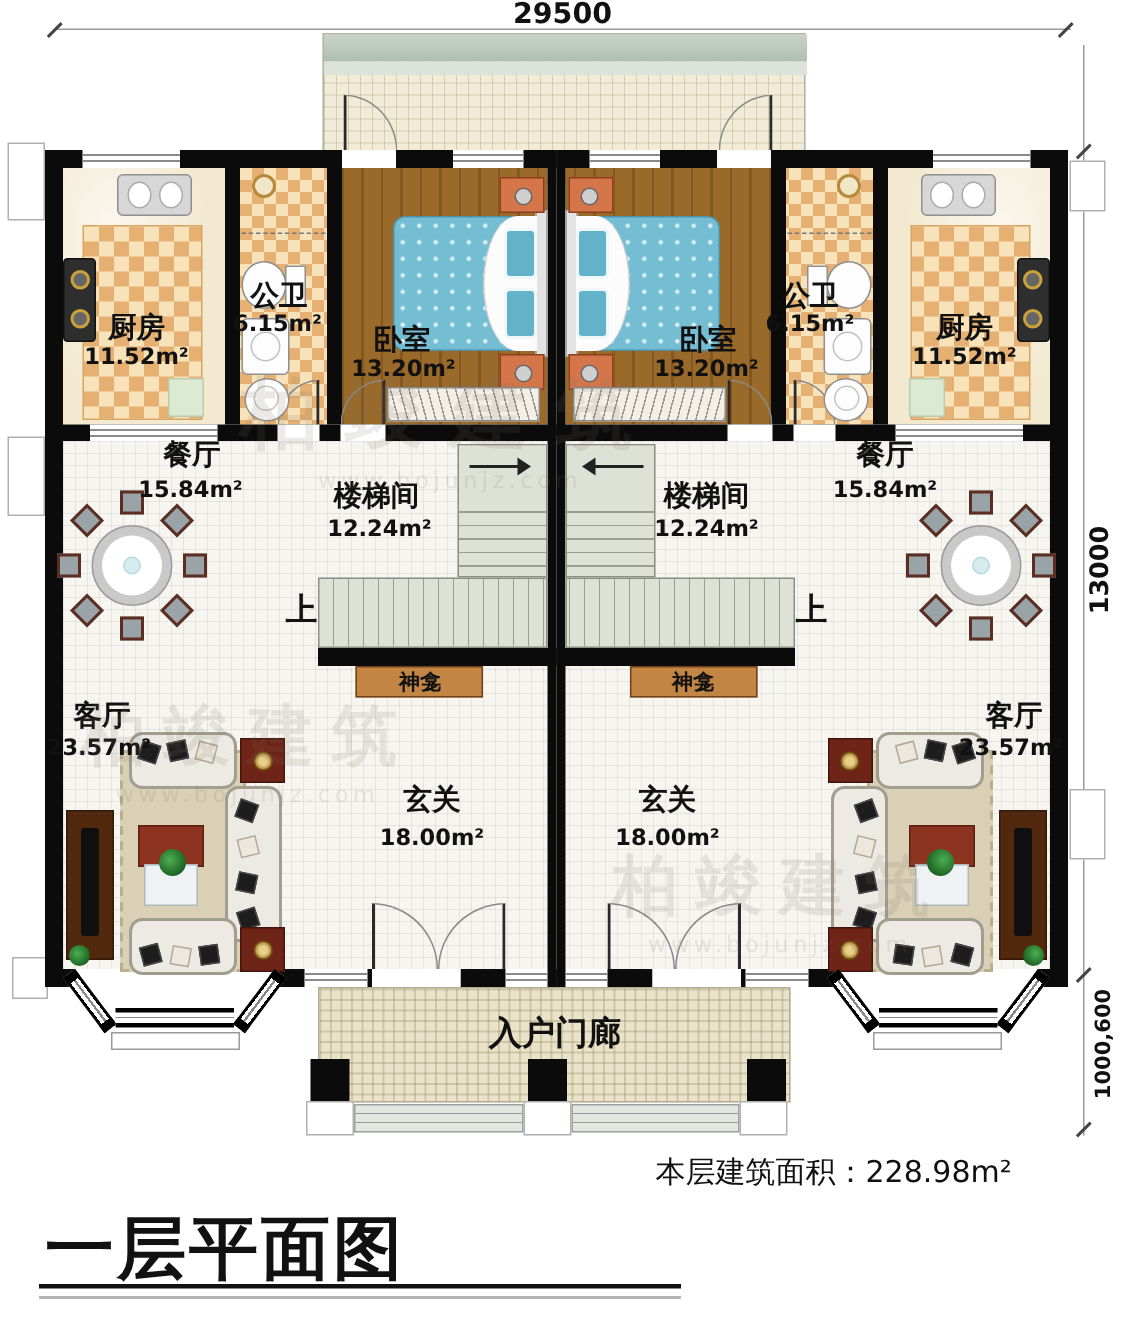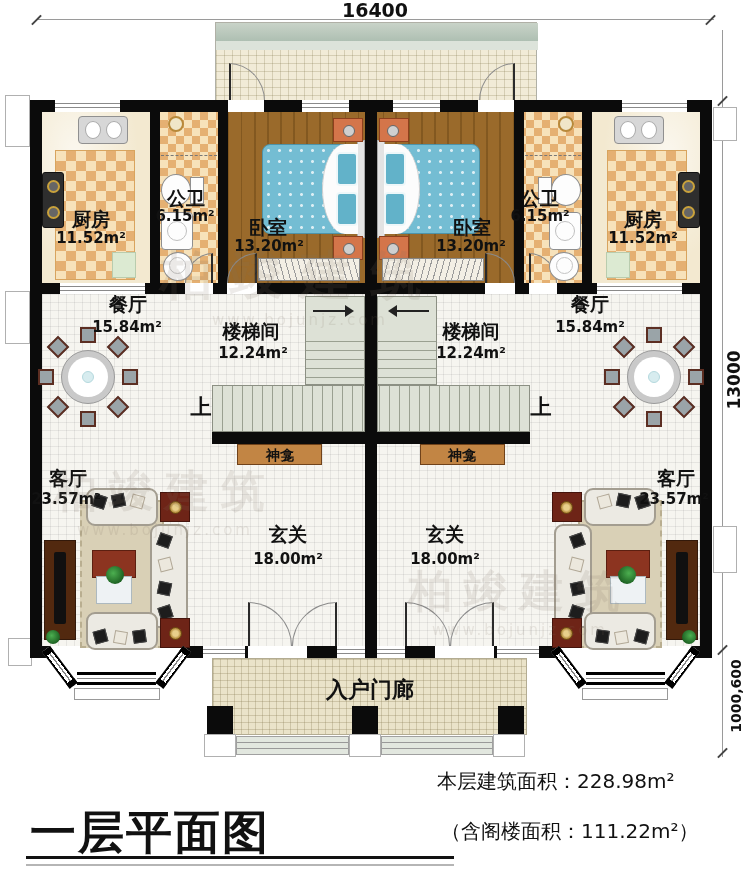--- a/index.html
+++ b/index.html
@@ -69,21 +69,21 @@
   .fixture { position:absolute; background:#fdfdfd; border:1.5px solid #8f8f8f; }
 </style>
 </head>
 <body>
 
 <div id="canvas">
 
   <div class="dimline" style="left:36px; top:19px; width:678px; height:1px;"></div>
   <div class="tick" style="left:30px; top:19px;"></div>
   <div class="tick" style="left:704px; top:19px;"></div>
-  <div class="lbl" style="left:375px; top:10px; font-size:19px;">16400</div>
+  <div class="lbl" style="left:375px; top:10px; font-size:19px;">29500</div>
 
   <div class="dimline" style="left:722px; top:30px; width:1px; height:727px;"></div>
   <div class="tick" style="left:716px; top:100px;"></div>
   <div class="tick" style="left:716px; top:649px;"></div>
   <div class="tick" style="left:716px; top:752px;"></div>
   <div class="lbl" style="left:734px; top:380px; font-size:17px; transform:translate(-50%,-50%) rotate(-90deg);">13000</div>
   <div class="lbl" style="left:736px; top:696px; font-size:14px; transform:translate(-50%,-50%) rotate(-90deg);">1000,600</div>
 
   <div class="abs tile-terrace" style="left:215px; top:22px; width:322px; height:100px; border:1px solid #b0b0a6;">
     <div class="abs" style="left:0; top:0; width:322px; height:18px; background:linear-gradient(180deg,#c9d3c8,#aebfb2);"></div>
@@ -410,15 +410,14 @@
   <div class="wm" style="left:520px; top:600px;">
     <div class="wm-name" style="font-size:44px; letter-spacing:12px;">柏竣建筑</div>
     <div class="wm-url">www.bojunjz.com</div>
   </div>
 
   <div class="abs" style="left:30px; top:802px; font-size:46px; font-weight:bold; letter-spacing:2px; color:#111;">一层平面图</div>
   <div class="abs" style="left:26px; top:856px; width:428px; height:3px; background:#111;"></div>
   <div class="abs" style="left:26px; top:864px; width:428px; height:2px; background:#b5b5b5;"></div>
 
   <div class="abs" style="left:437px; top:768px; font-size:20px; font-weight:500; color:#111;text-align:right;">本层建筑面积：228.98m²</div>
-  <div class="abs" style="left:441px; top:818px; font-size:20px; font-weight:500; color:#111;">（含阁楼面积：111.22m²）</div>
 
 </div>
 
 </body></html>

